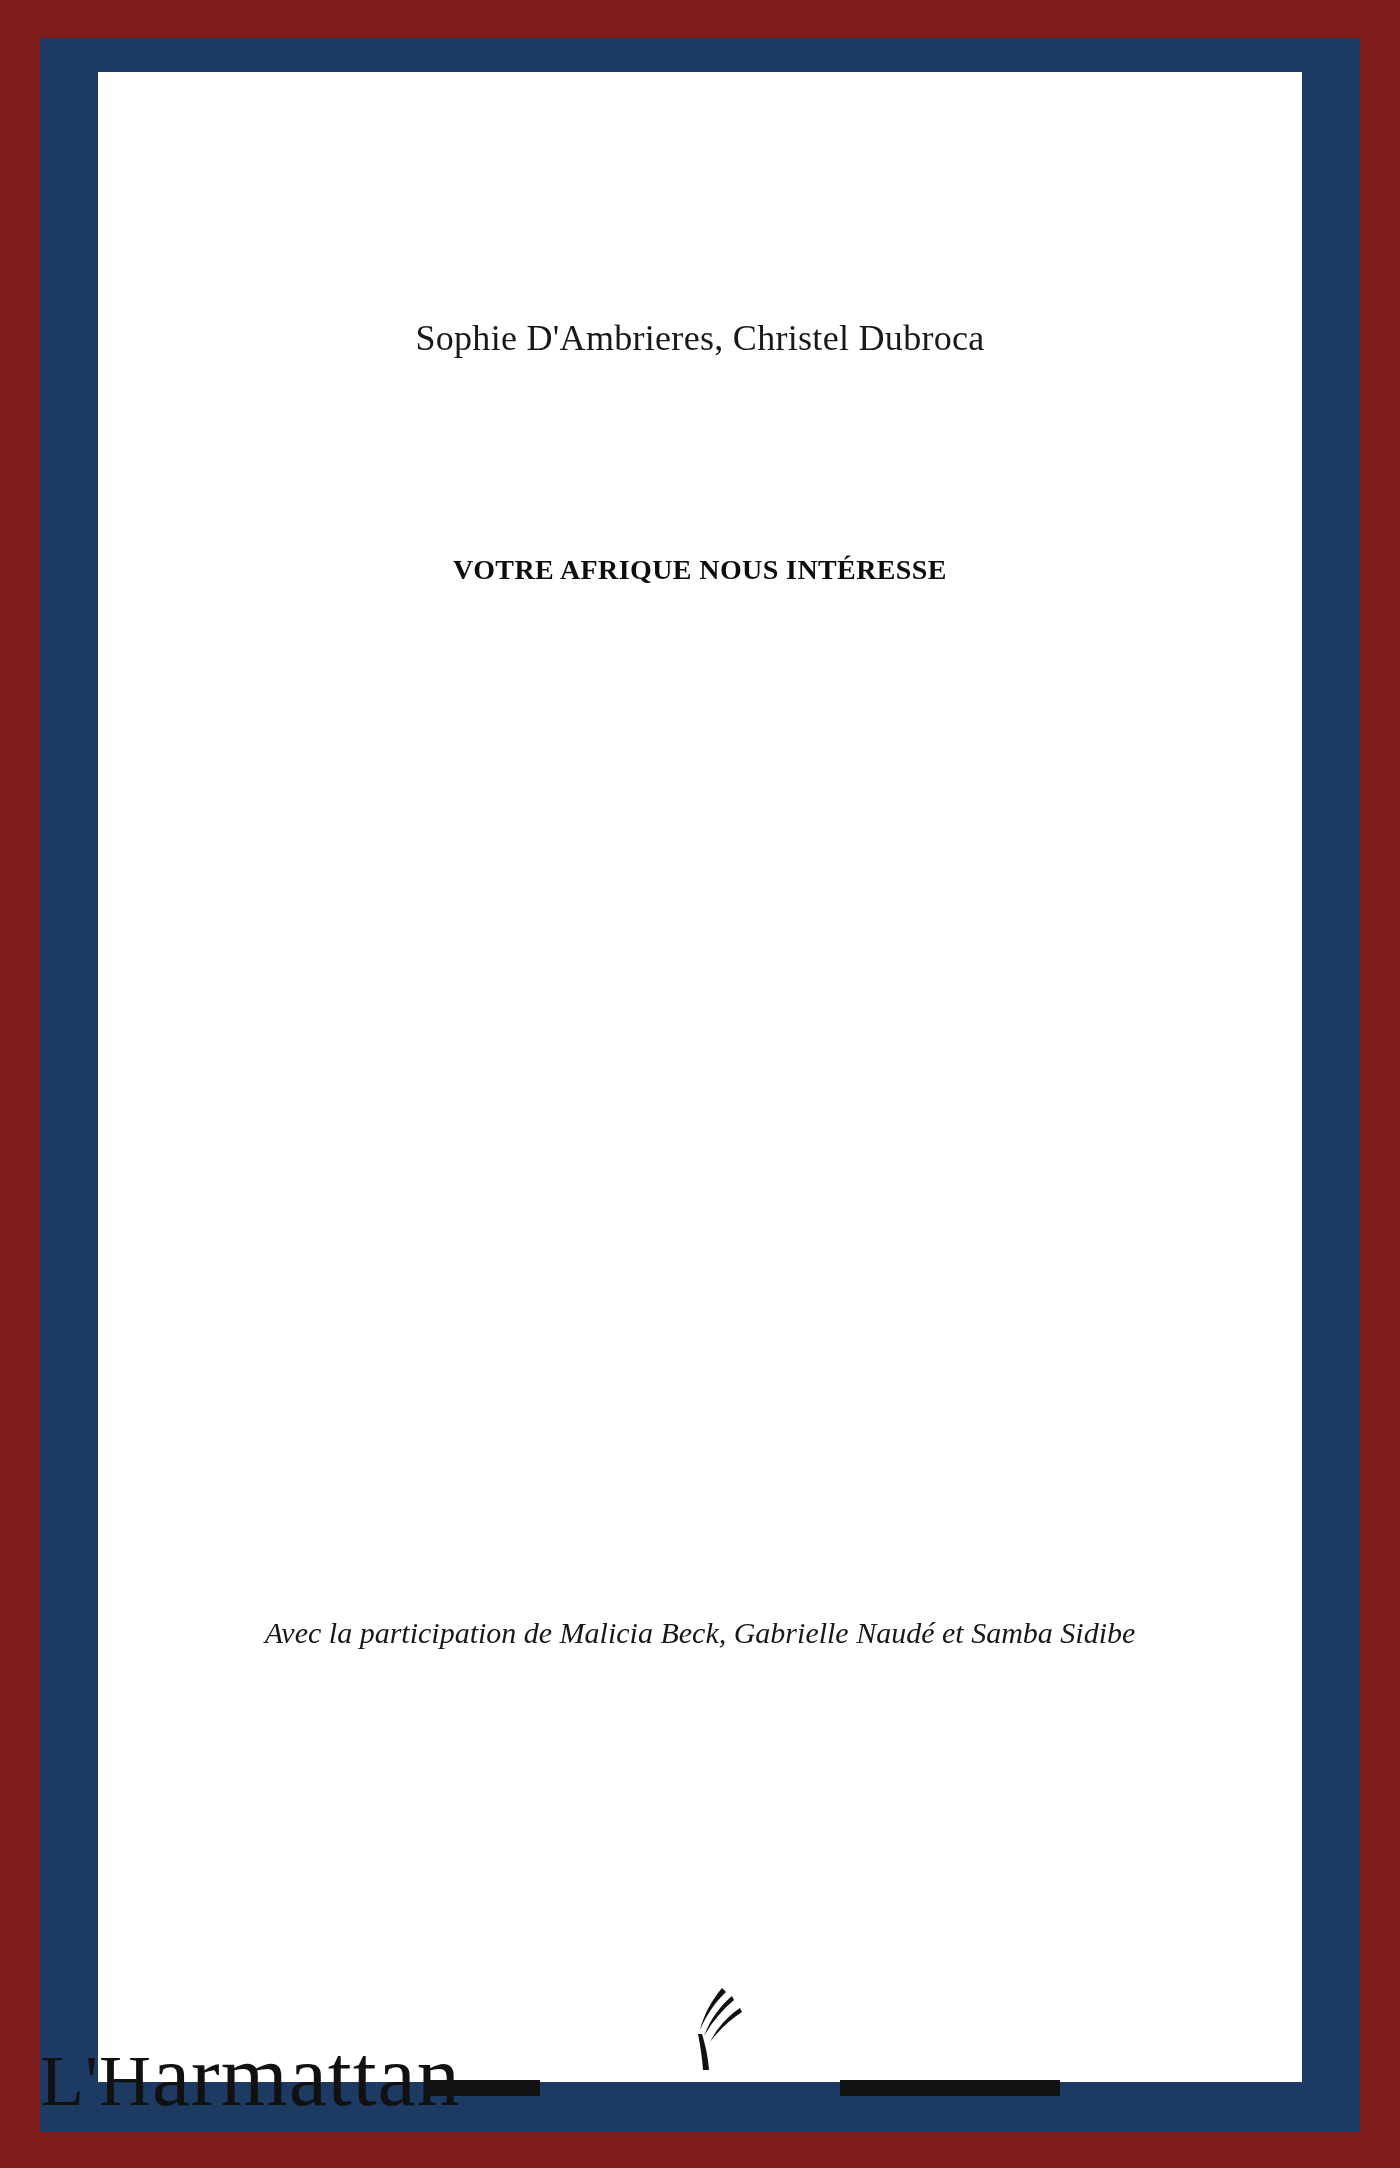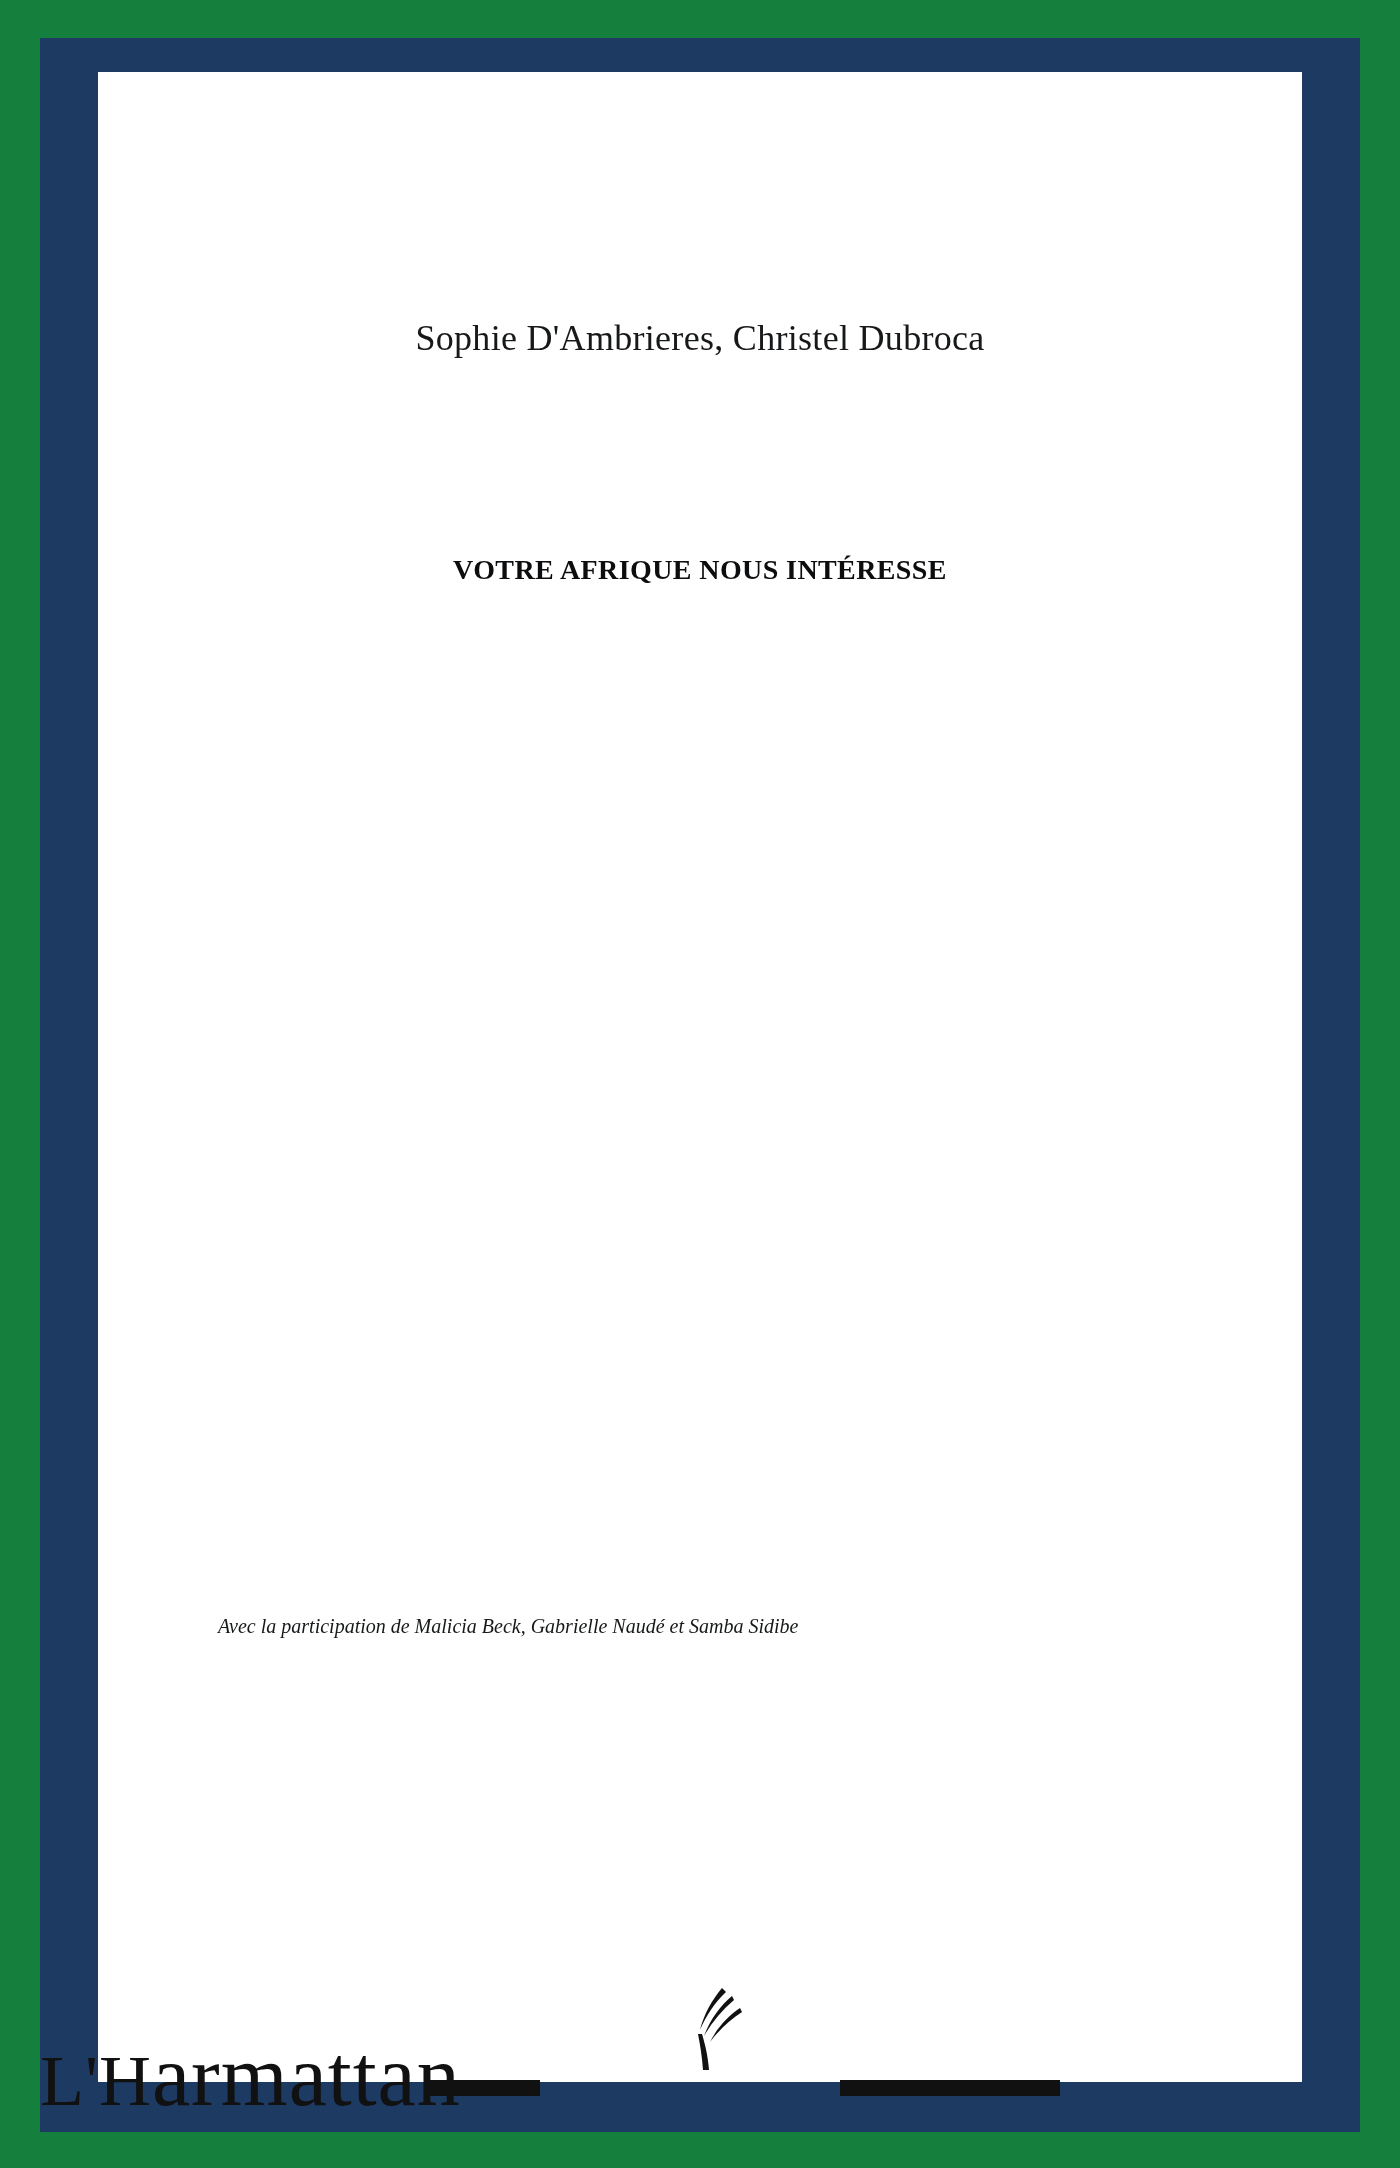--- a/index.html
+++ b/index.html
@@ -11,21 +11,21 @@
     width: 1400px;
     height: 2168px;
     font-family: "Liberation Serif", serif;
     overflow: hidden;
   }
 
   .page {
     position: relative;
     width: 1400px;
     height: 2168px;
-    background: #15803d;
+    background: #7f1d1d;
   }
 
   
   .cover {
     position: absolute;
     left: 40px;
     top: 38px;
     width: 1320px;
     height: 2094px;
     background: #1d3a63;
@@ -77,22 +77,22 @@
     font-weight: bold;
     color: #0c0d0f;
     line-height: 1.33;
   }
 
   .participation {
     position: absolute;
     left: 120px;
     top: 1540px;
     width: 964px;
-    text-align: left;
-    font-size: 20px;
+    text-align: center;
+    font-size: 30px;
     font-style: italic;
     color: #16181a;
     line-height: 1.42;
   }
 
   
   .logo-area {
     position: absolute;
     left: 0;
     bottom: -2px;

